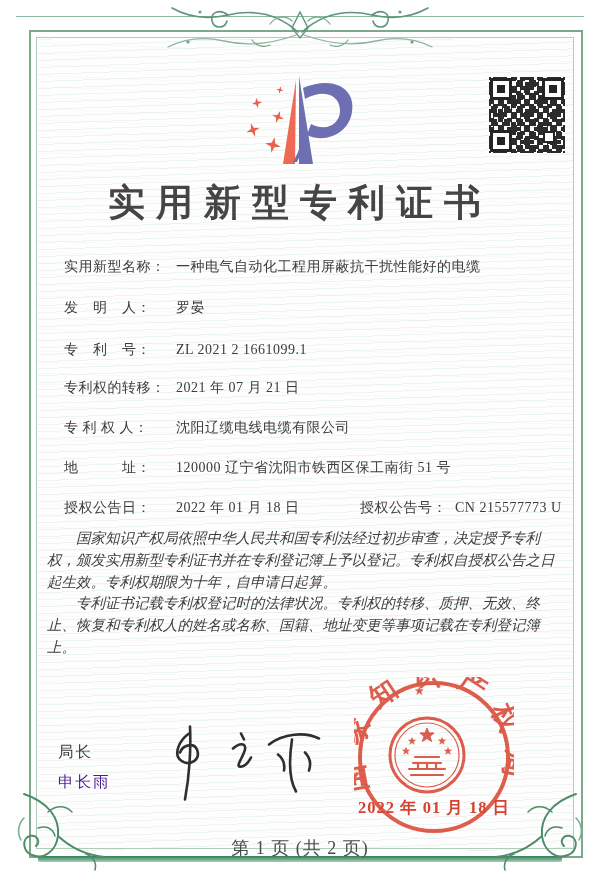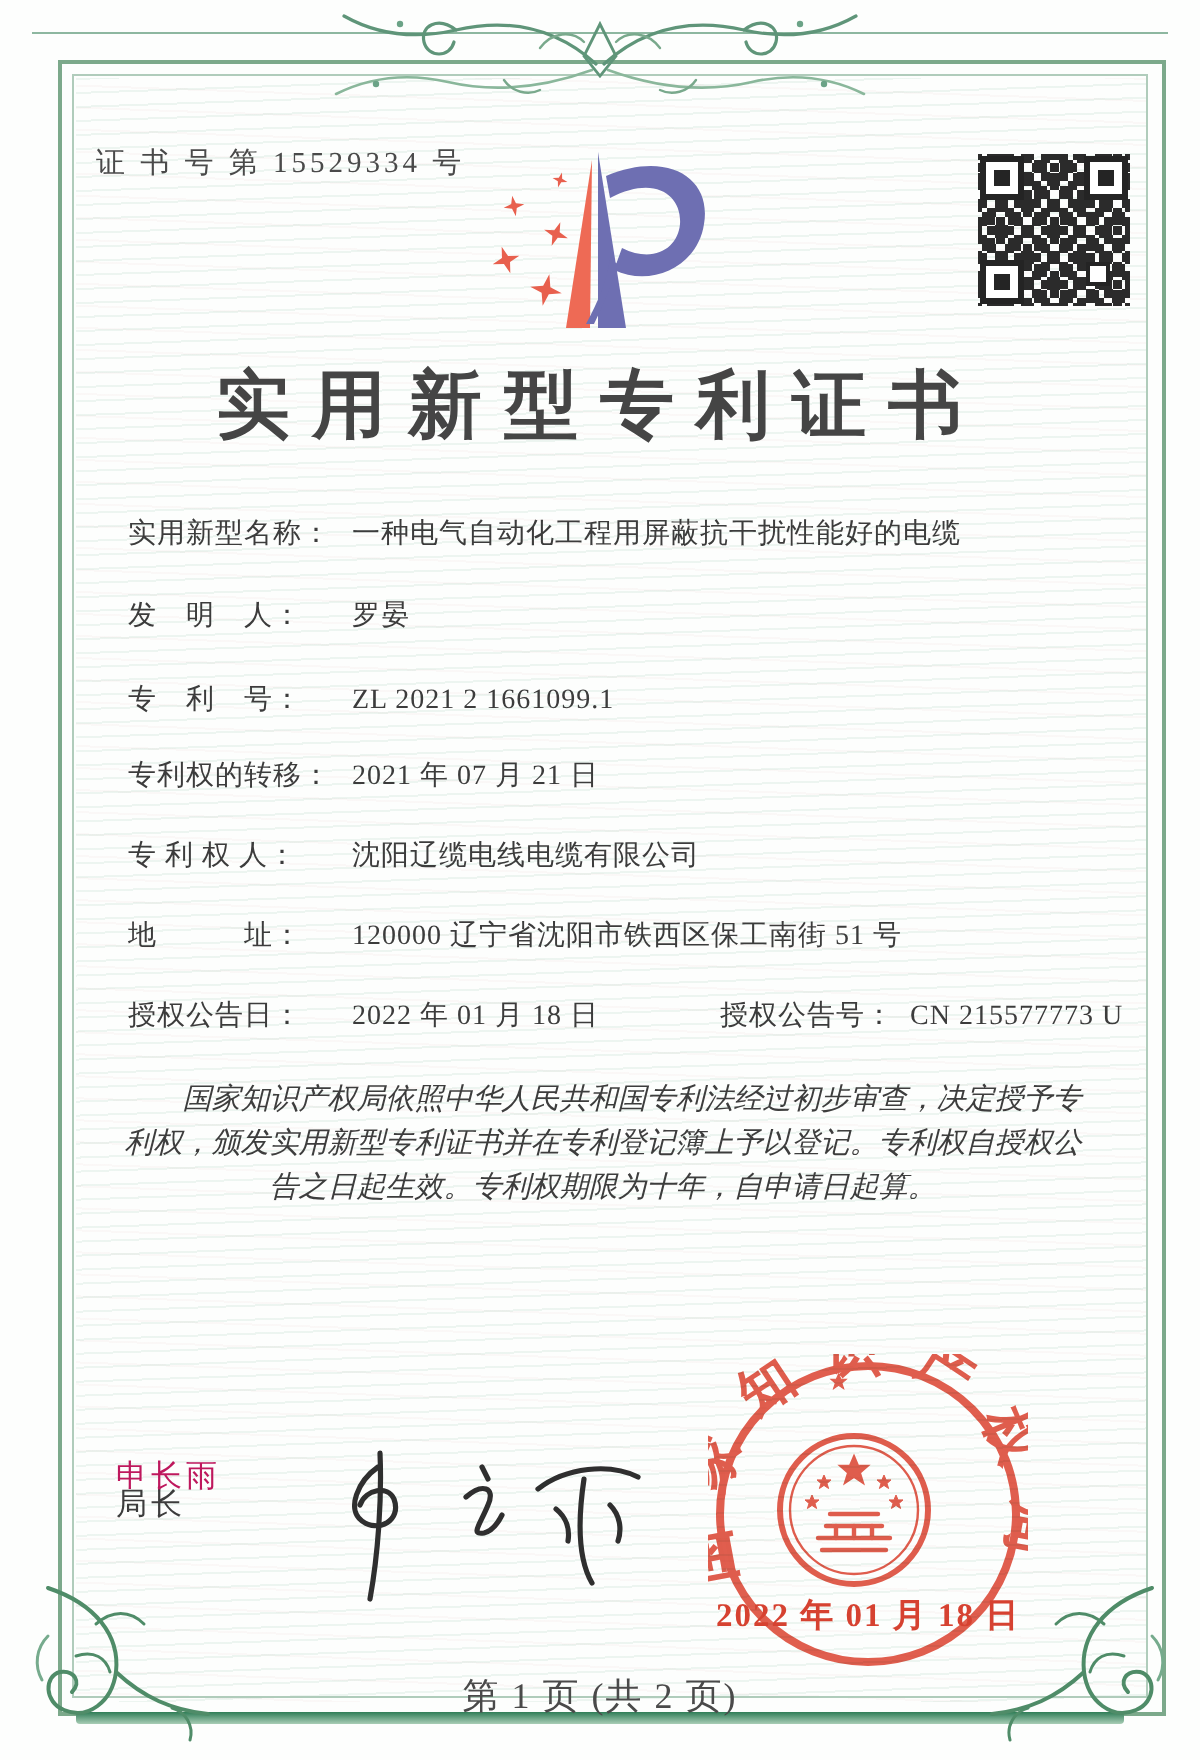--- a/index.html
+++ b/index.html
@@ -34,24 +34,24 @@
     font-size:37px;font-weight:600;letter-spacing:11px;color:#454545;}
   
   .row{position:absolute;left:64px;width:510px;font-size:14px;color:#3c3c3c;
     letter-spacing:.5px;white-space:nowrap;}
   .lbl{display:inline-block;min-width:104px;}
   .val{margin-left:8px;}
   .grant2{position:absolute;left:296px;top:0;}
   
   .body-text{position:absolute;left:47px;top:528px;width:509px;font-size:14.5px;
     line-height:21.8px;color:#3d3d3d;font-style:italic;}
-  .body-text p{margin:12px;text-indent:2em;text-align:center;}
+  .body-text p{margin:0;text-indent:2em;}
   
   .sign-title{position:absolute;left:58px;top:742px;font-size:15.5px;letter-spacing:2px;color:#3c3c3c;}
-  .sign-name{position:absolute;left:58px;top:728px;font-size:15.5px;letter-spacing:2px;color:#be185d;font-family:Liberation Serif, serif;}
+  .sign-name{position:absolute;left:58px;top:772px;font-size:15.5px;letter-spacing:2px;color:#4c1d95;font-family:Liberation Serif, serif;}
   .signature{position:absolute;left:145px;top:720px;width:190px;height:88px;}
   
   .seal{position:absolute;left:354px;top:677px;width:160px;height:160px;opacity:.92;mix-blend-mode:multiply;}
   .seal-date{position:absolute;left:348px;top:797px;width:172px;text-align:center;
     font-size:16.5px;font-weight:600;letter-spacing:1px;color:#d64231;}
   .footer{position:absolute;left:0;top:836px;width:100%;text-align:center;
     font-size:18px;letter-spacing:1px;color:#4a4a4a;}
 </style>
 </head>
 <body>
@@ -98,21 +98,20 @@
     <g transform="translate(92,0) scale(-1,1)" fill="none" stroke="#4f8c68" stroke-width="2" stroke-linecap="round">
       <path d="M84,6 C60,14 48,30 50,48 C52,63 64,72 76,67 C86,63 86,50 78,48 C71,47 67,53 72,58"></path>
       <path d="M50,48 C36,61 22,67 4,69"></path>
       <path d="M60,24 C52,17 43,17 36,24" stroke-width="1.5"></path>
       <path d="M70,40 c-9,-3 -15,1 -17,8" stroke-width="1.5"></path>
       <path d="M22,66 c-7,2 -11,9 -9,16" stroke-width="1.5"></path>
       <path d="M84,30 c6,6 7,15 3,22" stroke-width="1.5" stroke="#76ab8d"></path>
     </g>
   </svg>
 
-  <div class="cert-no">证 书 号 第 15529334 号</div>
 
   <svg class="logo" viewBox="0 0 140 102">
     <defs>
       <path id="spark" d="M0,-7 L1.6,-1.6 7,0 1.6,1.6 0,7 -1.6,1.6 -7,0 -1.6,-1.6 Z" fill="#e8604e"></path>
     </defs>
     <use href="#spark" transform="translate(47,18) scale(.55) rotate(15)"></use>
     <use href="#spark" transform="translate(24,31) scale(.75) rotate(-10)"></use>
     <use href="#spark" transform="translate(45,45) scale(.9) rotate(20)"></use>
     <use href="#spark" transform="translate(20,58) scale(1.0) rotate(-18)"></use>
     <use href="#spark" transform="translate(40,73) scale(1.15) rotate(12)"></use>
@@ -151,20 +150,21 @@
   </div>
   <div class="row" style="top:499px">
     <span class="lbl">授权公告日：</span><span class="val">2022 年 01 月 18 日</span>
     <span class="grant2">
       <span>授权公告号：</span><span class="val">CN 215577773 U</span>
     </span>
   </div>
 
   <div class="body-text">
     <p>国家知识产权局依照中华人民共和国专利法经过初步审查，决定授予专利权，颁发实用新型专利证书并在专利登记簿上予以登记。专利权自授权公告之日起生效。专利权期限为十年，自申请日起算。</p>
+    <p>专利证书记载专利权登记时的法律状况。专利权的转移、质押、无效、终止、恢复和专利权人的姓名或名称、国籍、地址变更等事项记载在专利登记簿上。</p>
   </div>
 
   <div class="sign-title">局长</div>
   <div class="sign-name">申长雨</div>
 
   <svg class="signature" viewBox="0 0 190 85">
     <g fill="none" stroke="#2f2f2f" stroke-width="2.6" stroke-linecap="round">
       <path d="M44,12 C34,19 28,33 36,39 C44,45 56,39 52,28 C49,21 38,23 35,31"></path>
       <path d="M45,5 C46,28 44,56 40,78"></path>
       <path d="M88,27 C96,20 103,22 99,31 C95,41 90,46 97,45 C101,44 104,40 106,36"></path>

